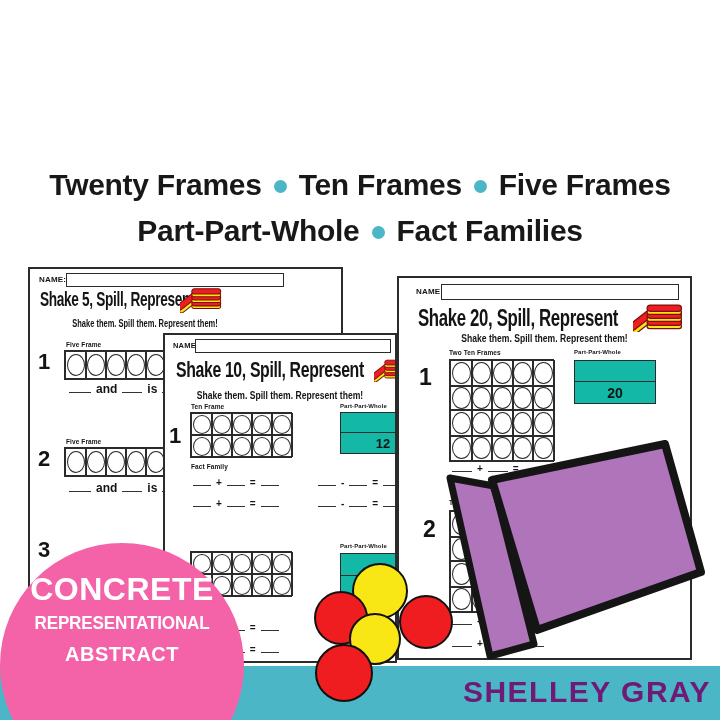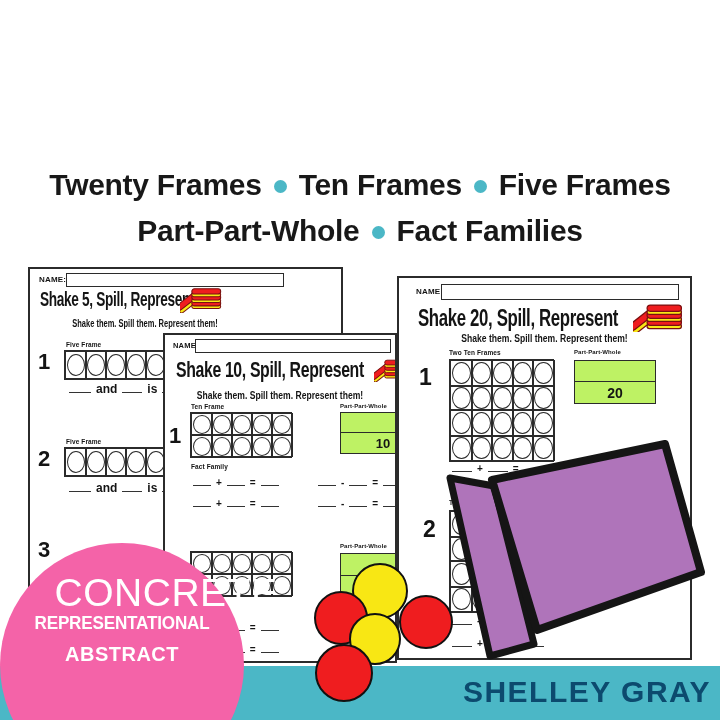--- a/index.html
+++ b/index.html
@@ -29,35 +29,35 @@
   .ws-title{font-weight:800;white-space:nowrap;transform-origin:left center;letter-spacing:-.5px;}
   .ws-tag{width:100%;text-align:center;font-weight:700;white-space:nowrap;transform-origin:center;}
   .flabel{font-size:6.5px;font-weight:700;letter-spacing:.1px;white-space:nowrap;}
   .qnum{font-size:22px;font-weight:800;}
   .frame{display:grid;border:1.5px solid #2b2b2b;background:#fff;}
   .frame .cell{border:.8px solid #2b2b2b;display:flex;align-items:center;justify-content:center;}
   .frame .circ{border:1.3px solid #2b2b2b;border-radius:50%;}
   .f5  {grid-template-columns:repeat(5,20px);} .f5 .cell{width:20px;height:26px;} .f5 .circ{width:16px;height:20px;}
   .f10m{grid-template-columns:repeat(5,20px);} .f10m .cell{width:20px;height:20px;} .f10m .circ{width:16px;height:17px;}
   .f10r{grid-template-columns:repeat(5,20.5px);} .f10r .cell{width:20.5px;height:23.5px;} .f10r .circ{width:17px;height:20px;}
-  .ppw{border:1.6px solid #2b2b2b;background:#bef264;}
+  .ppw{border:1.6px solid #2b2b2b;background:#14b8a6;}
   .ppw-top{border-bottom:1.6px solid #2b2b2b;}
   .ppw-val{display:flex;align-items:center;justify-content:center;font-size:13px;font-weight:700;}
   .ffrow{white-space:nowrap;font-size:10px;font-weight:800;}
   .bl{display:inline-block;border-bottom:1.5px solid #333;height:9px;margin:0 3px;}
   .w18{width:18px;} .w20{width:20px;} .w22{width:22px;}
   .sentence{white-space:nowrap;font-size:12px;font-weight:800;}
   .op{margin:16px 2px;}
   
   .footer{position:absolute;left:0;top:666px;width:720px;height:54px;background:#4BB7C6;z-index:40;}
   .footer-text{position:absolute;right:9px;top:0;line-height:52px;font-size:30px;font-weight:800;
-               letter-spacing:1.5px;color:#0c4a6e;white-space:nowrap;}
+               letter-spacing:1.5px;color:#701a75;white-space:nowrap;}
   .badge{position:absolute;left:0px;top:543px;width:244px;height:244px;border-radius:50%;
          background:#F463A8;z-index:60;color:#fff;text-align:center;}
-  .badge-l1{position:absolute;left:0;width:100%;top:28px;font-size:39px;font-weight:400;letter-spacing:.5px;margin-left:44px;}
+  .badge-l1{position:absolute;left:0;width:100%;top:28px;font-size:32px;font-weight:700;letter-spacing:.5px;}
   .badge-l2{position:absolute;left:0;width:100%;top:70px;font-size:18px;font-weight:800;letter-spacing:-.2px;
             transform:scaleX(.95);}
   .badge-l3{position:absolute;left:0;width:100%;top:100px;font-size:20px;font-weight:800;letter-spacing:.5px;}
   .counter{position:absolute;border-radius:50%;border:2.5px solid #111;box-sizing:border-box;z-index:50;}
   .c-red{background:#EF1D1F;} .c-yel{background:#F8E714;}
   .cup{position:absolute;left:425px;top:420px;width:295px;height:250px;z-index:45;}
   .chips{position:absolute;}
 </style>
 </head>
 <body>
@@ -190,21 +190,21 @@
         <div class="cell">
           <span class="circ"></span>
         </div>
         <div class="cell">
           <span class="circ"></span>
         </div>
       </div>
     <span class="abs flabel" style="left:175px;top:68px;font-size:6px;">Part-Part-Whole</span>
     <div class="abs ppw" style="left:175px;top:77px;width:84px;height:40px;">
       <div class="ppw-top" style="height:19px;"></div>
-      <div class="ppw-val" style="height:20px;">10</div>
+      <div class="ppw-val" style="height:20px;">12</div>
     </div>
 
     <span class="abs flabel" style="left:26px;top:128px;">Fact Family</span>
     <div class="abs ffrow" style="left:25px;top:141px;">
       <span class="bl w18"></span><span class="op">+</span><span class="bl w18"></span><span class="op">=</span><span class="bl w18"></span>
     </div>
     <div class="abs ffrow" style="left:150px;top:141px;">
       <span class="bl w18"></span><span class="op">-</span><span class="bl w18"></span><span class="op">=</span><span class="bl w18"></span>
     </div>
     <div class="abs ffrow" style="left:25px;top:162px;">

